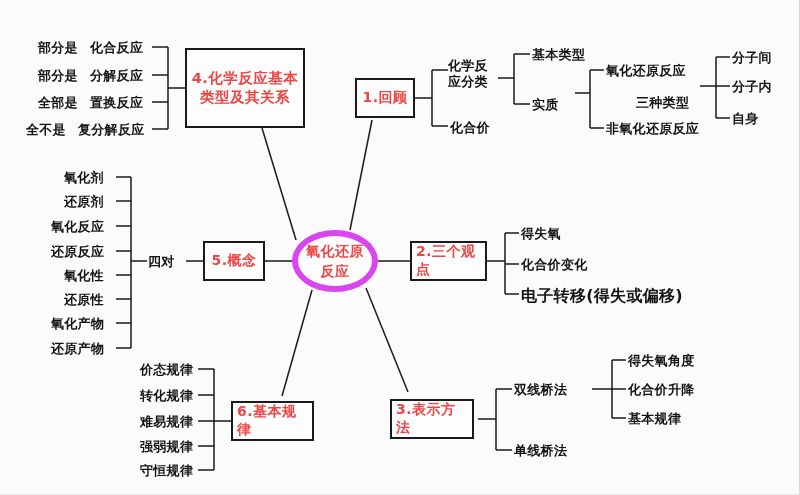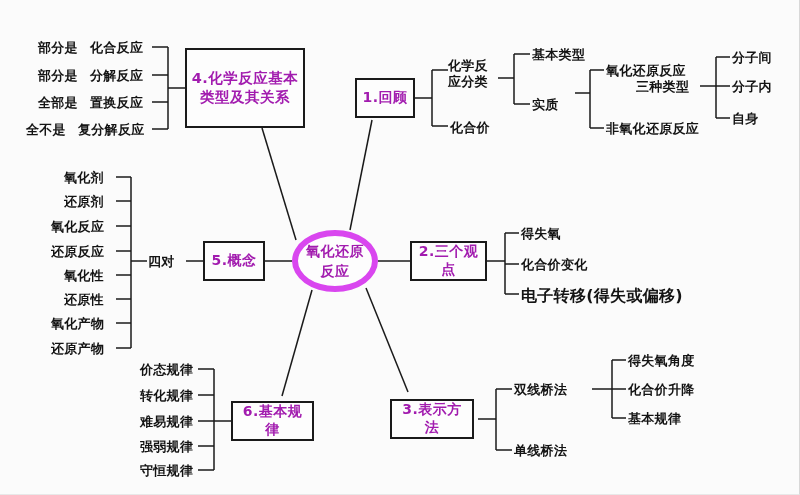--- a/index.html
+++ b/index.html
@@ -21,22 +21,21 @@
   #wires {
     position: absolute;
     left: 0; top: 0;
     width: 800px; height: 495px;
   }
   .node {
     position: absolute;
     display: flex;
     align-items: center;
     justify-content: center;
-    text-align: center;
-    color: #a21caf;
+    color: #ef4444;
     font-weight: bold;
     letter-spacing: 0.5px;
     box-sizing: border-box;
   }
   .boxnode {
     border: 2px solid #1a1a1a;
     background: #fdfdfd;
     font-size: 14px;
     line-height: 1.28;
     padding: 2px 4px;
@@ -150,21 +149,21 @@
   </div>
   <div class="leaf right" style="left:448px; top:58px; line-height:1.25;">
     <div>化学反</div>
     <div>应分类</div>
   </div>
   <div class="leaf right" style="left:450px; top:119px;">化合价</div>
   <div class="leaf right" style="left:532px; top:46px;">基本类型</div>
   <div class="leaf right" style="left:532px; top:96px;">实质</div>
   <div class="leaf right" style="left:606px; top:62px;">氧化还原反应</div>
   <div class="leaf right" style="left:606px; top:120px;">非氧化还原反应</div>
-  <div class="leaf right" style="left:636px; top:78px;">三种类型</div>
+  <div class="leaf right" style="left:636px; top:94px;">三种类型</div>
   <div class="leaf right" style="left:732px; top:49px;">分子间</div>
   <div class="leaf right" style="left:732px; top:78px;">分子内</div>
   <div class="leaf right" style="left:732px; top:110px;">自身</div>
 
   <div class="node boxnode" style="left:410px; top:241px; width:77px; height:40px;">
     <span>2.三个观点</span>
   </div>
   <div class="leaf right" style="left:521px; top:225px;">得失氧</div>
   <div class="leaf right" style="left:521px; top:256px;">化合价变化</div>
   <div class="leaf right small" style="left:521px; top:286px;">电子转移(得失或偏移)</div>

